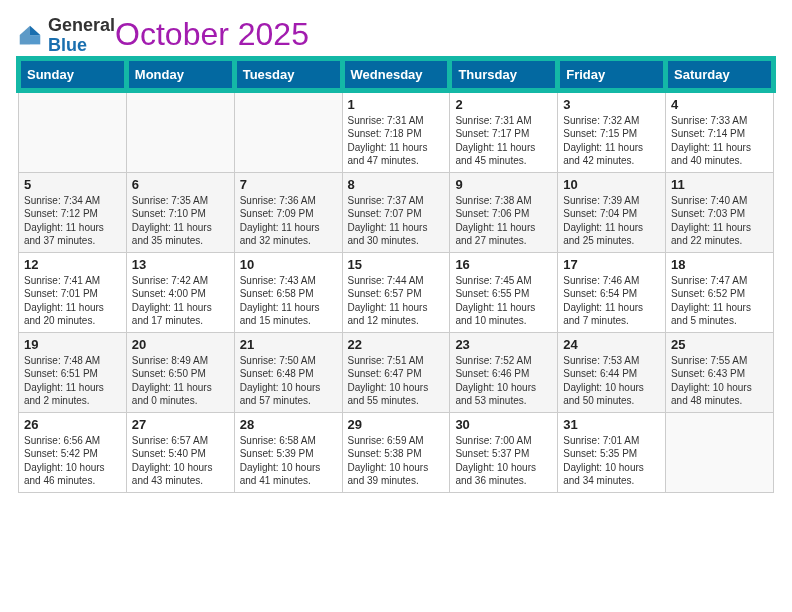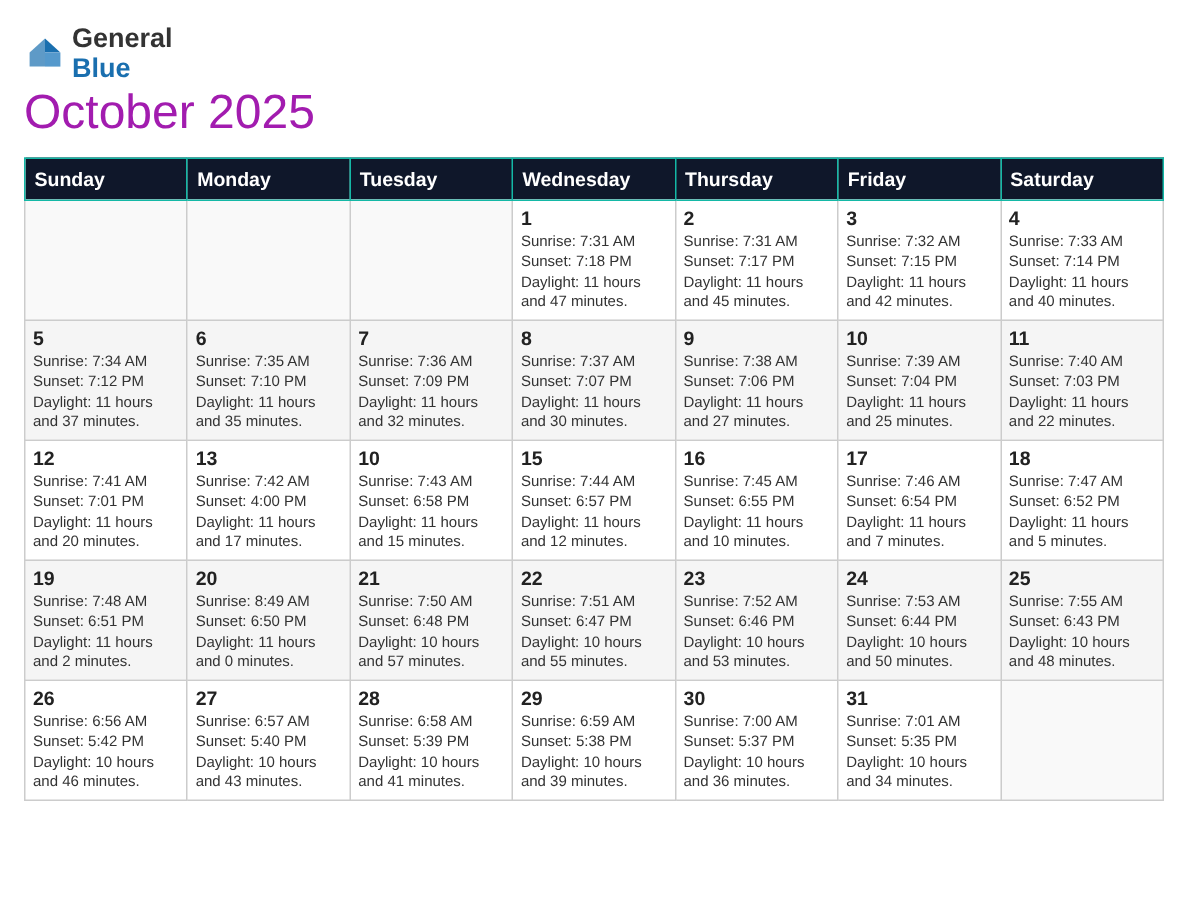--- a/index.html
+++ b/index.html
@@ -5,24 +5,22 @@
     * { margin: 0; padding: 0; box-sizing: border-box; }
     body {
       font-family: Arial, sans-serif;
       background: #fff;
       width: 792px;
       min-height: 612px;
       padding: 16px;
     }
     .header {
       display: flex;
-      justify-content: flex-end;
+      justify-content: flex-start;
       align-items: flex-start;
-      margin-bottom: 12px;
-      flex-direction: column;
     }
     .logo {
       display: flex;
       align-items: center;
       gap: 4px;
     }
     .logo-text {
       font-size: 18px;
       font-weight: bold;
       line-height: 1.1;
@@ -44,26 +42,26 @@
     .location {
       font-size: 14px;
       color: #444;
     }
     .calendar {
       width: 100%;
       border-collapse: collapse;
       border: 1px solid #ccc;
     }
     .calendar th {
-      background-color: #0f172a;
+      background-color: #0369a1;
       color: #fff;
       padding: 6px 6px;
       font-size: 13px;
       font-weight: bold;
-      border: 1px solid #14b8a6;
+      border: 5px solid #14b8a6;
       text-align: left;
     }
     .calendar td {
       border: 1px solid #ccc;
       vertical-align: top;
       padding: 4px 5px;
       font-size: 10.5px;
       color: #222;
       width: calc(100% / 7);
       height: 80px;

